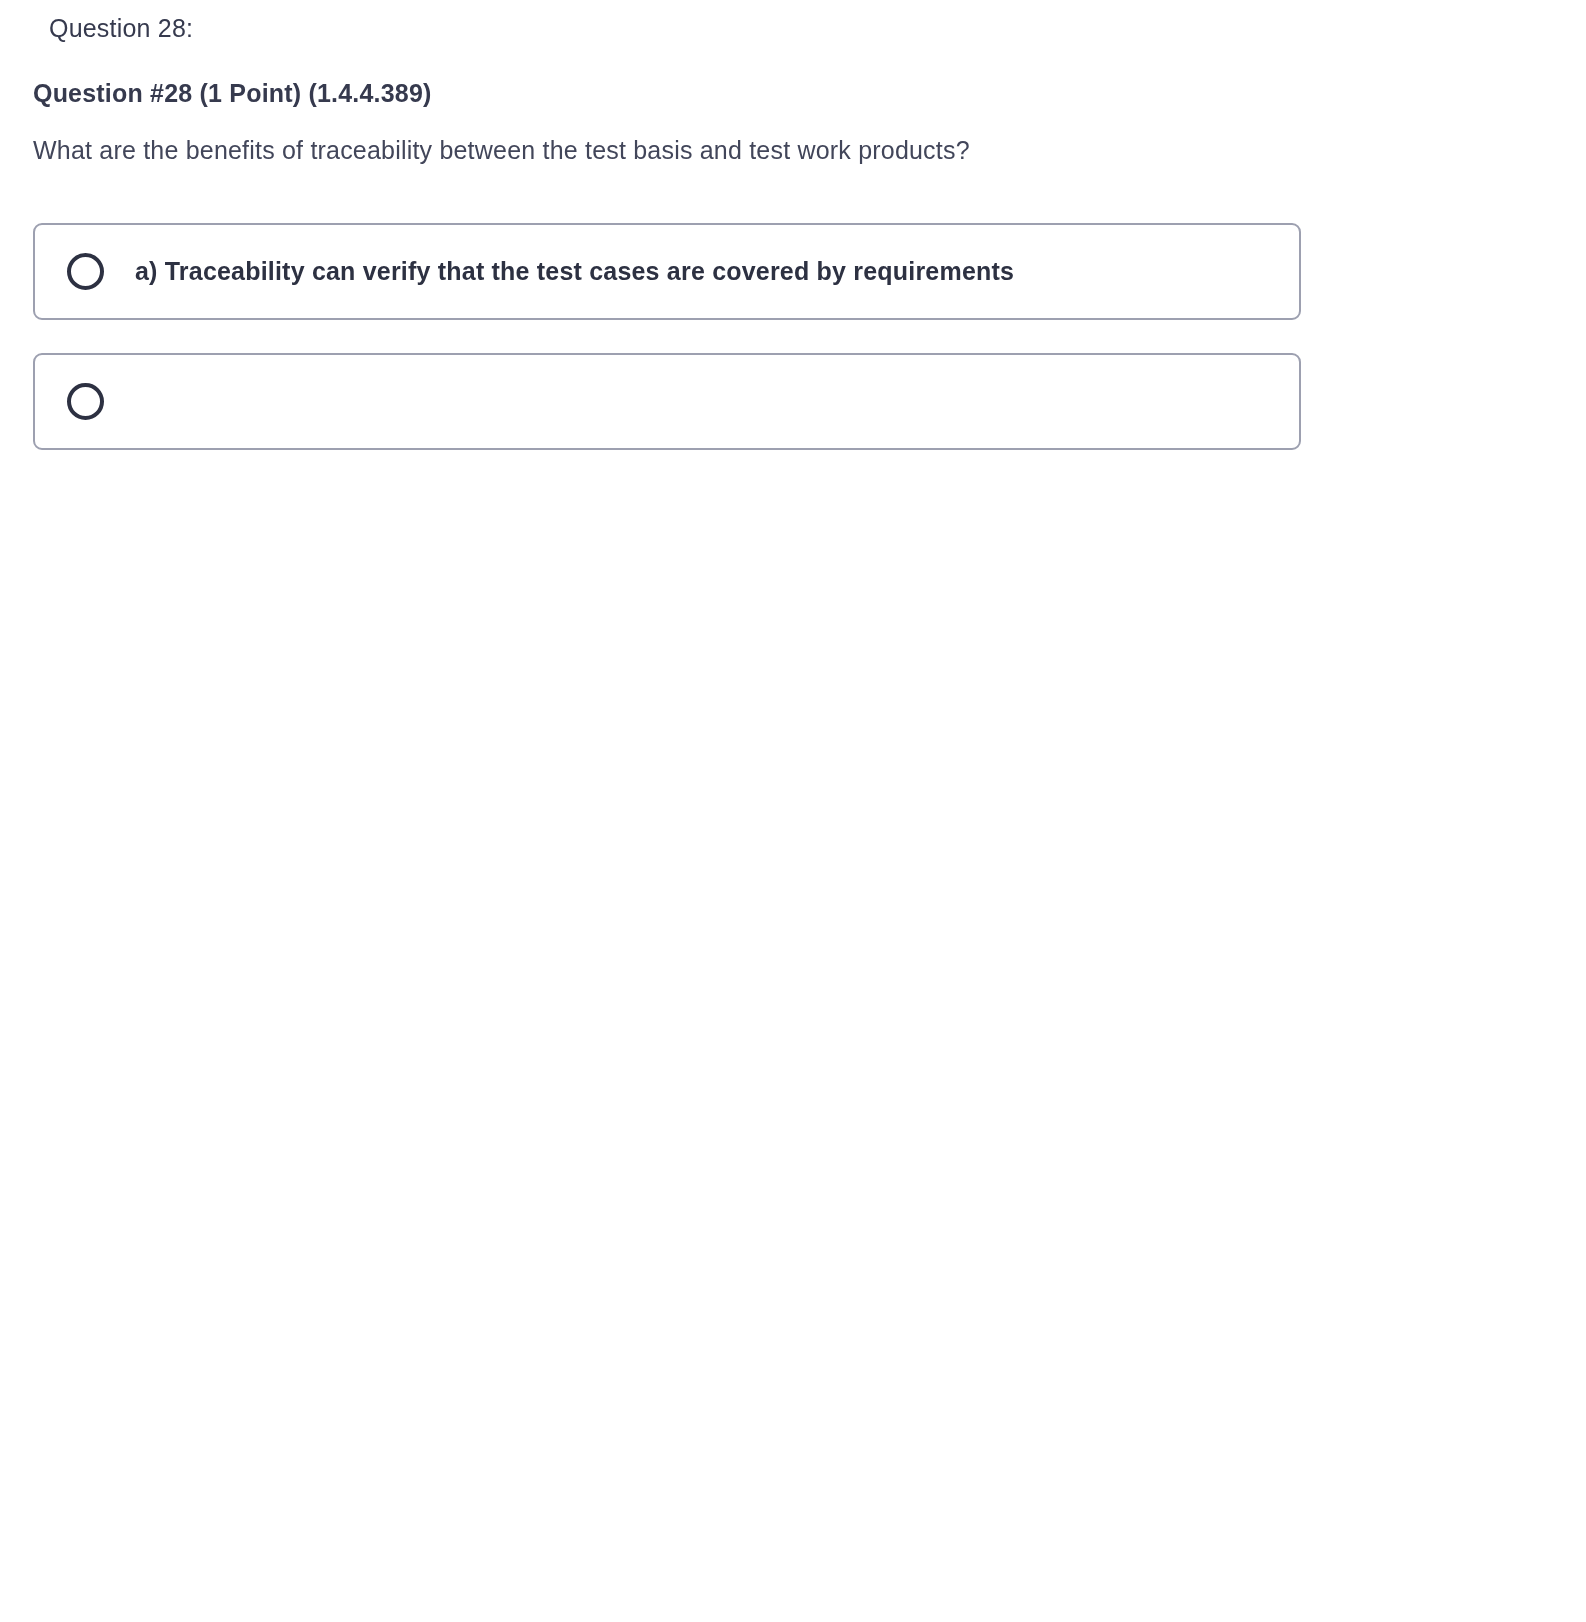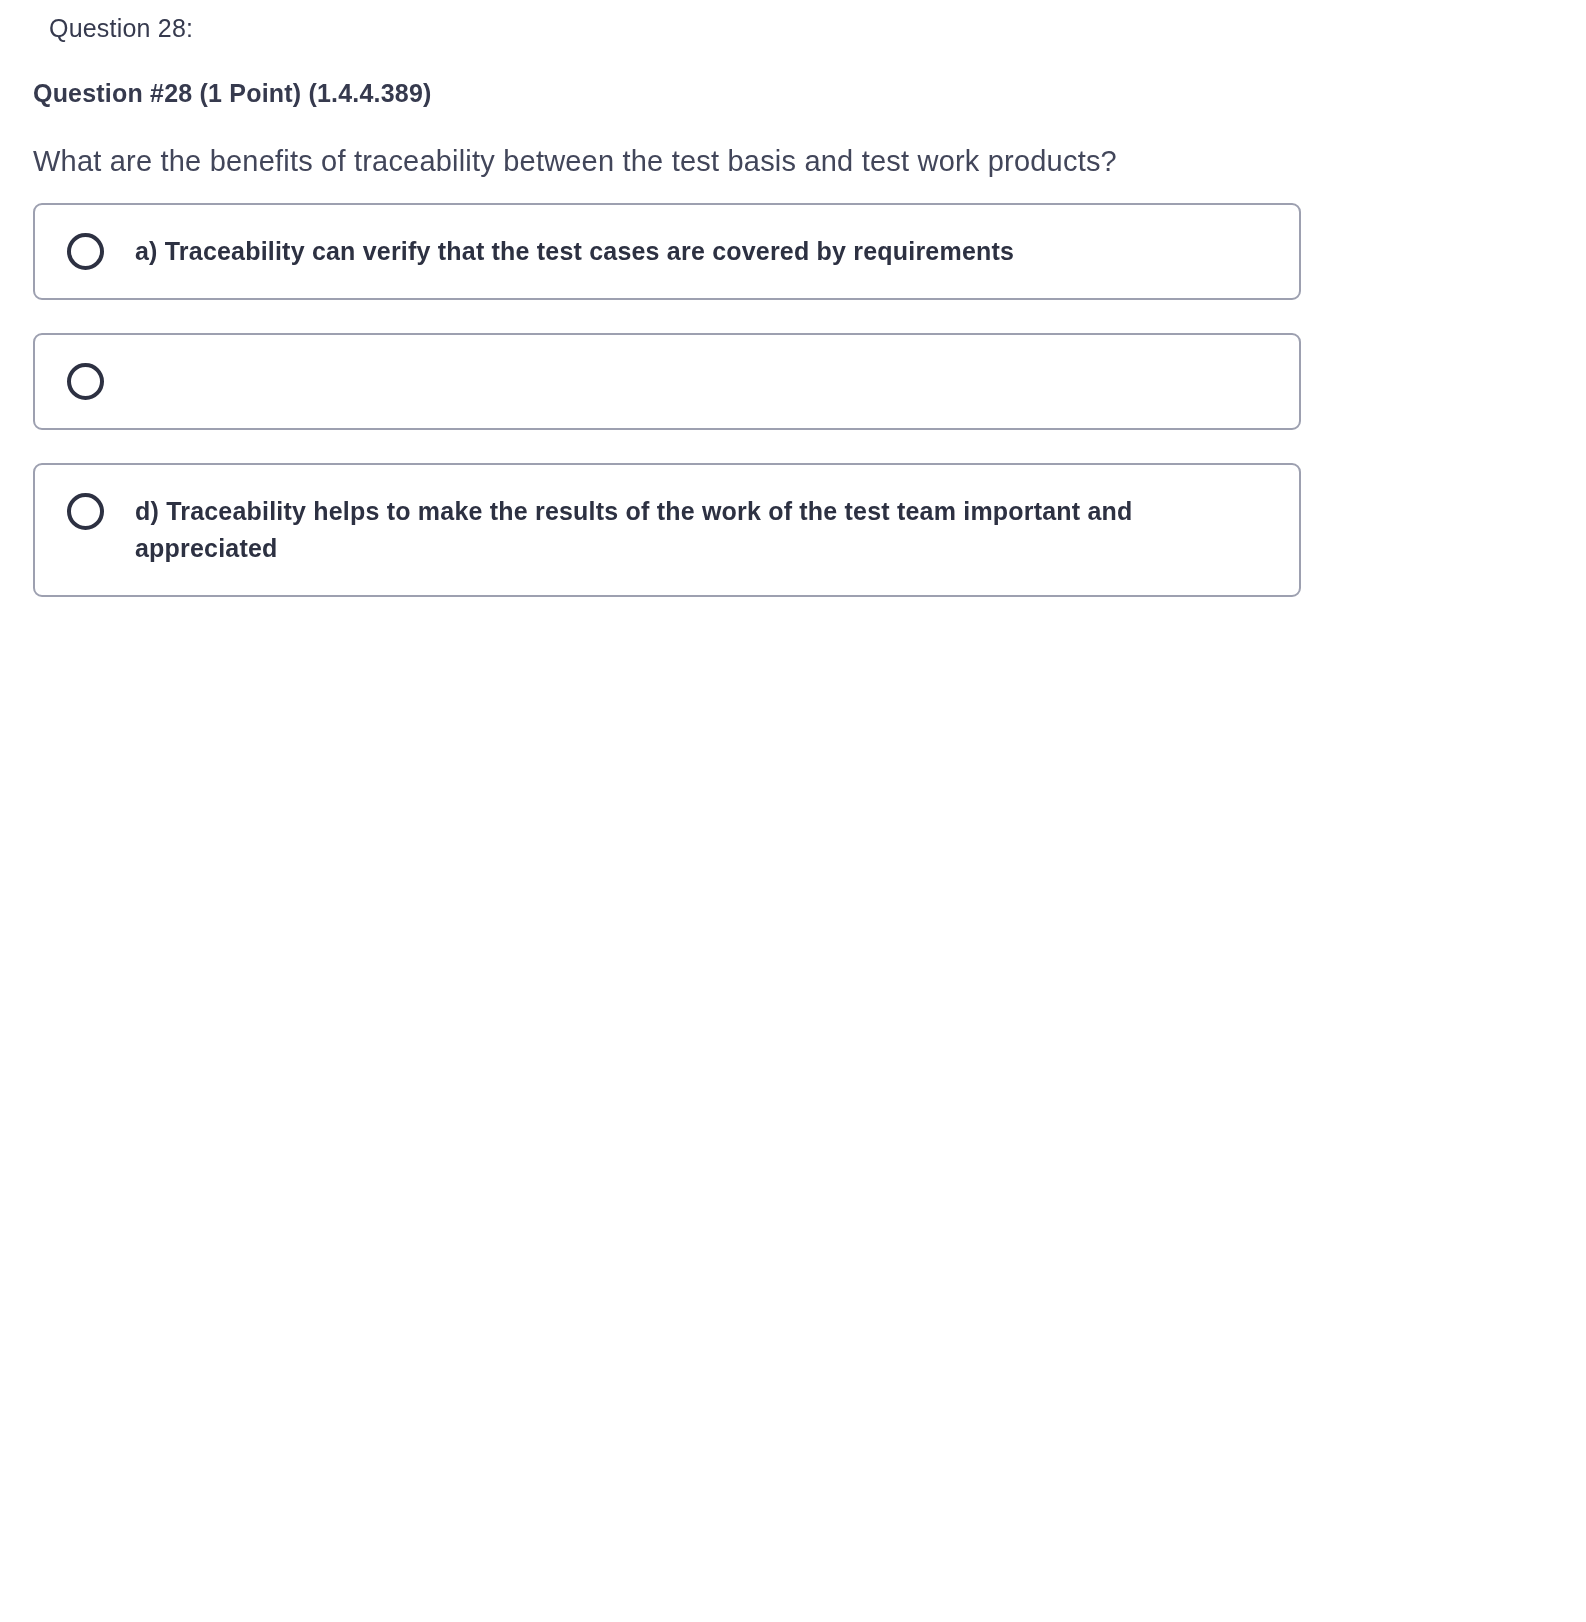--- a/index.html
+++ b/index.html
@@ -18,28 +18,28 @@
     font-size: 25px;
     font-weight: 400;
     color: #363a4e;
     margin: 0 0 36px 16px;
     letter-spacing: 0.2px;
   }
   .q-title {
     font-size: 25px;
     font-weight: 600;
     color: #363a4e;
-    margin: 0 0 37px 0;
+    margin: 0 0 28px 0;
     letter-spacing: 0.2px;
   }
   .q-text {
-    font-size: 29px;
+    font-size: 25px;
     font-weight: 400;
     color: #42465a;
-    margin: 0 0 25px 0;
+    margin: 0 0 58px 0;
     letter-spacing: 0.2px;
   }
   .options {
     display: block;
   }
   .option {
     display: flex;
     align-items: flex-start;
     box-sizing: border-box;
     width: 1268px;
@@ -81,18 +81,14 @@
   <div class="option">
     <span class="radio"></span>
     <span class="option-label">a) Traceability can verify that the test cases are covered by requirements</span>
   </div>
 
   <div class="option">
     <span class="radio"></span>
   </div>
 
 
-  <div class="option">
-    <span class="radio"></span>
-    <span class="option-label">d) Traceability helps to make the results of the work of the test team important and appreciated</span>
-  </div>
 </div>
 </main>
 
 </body></html>

